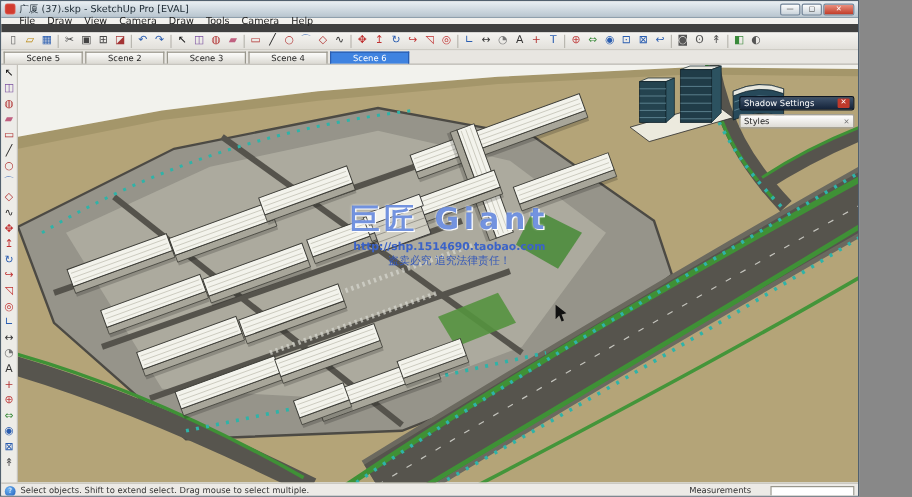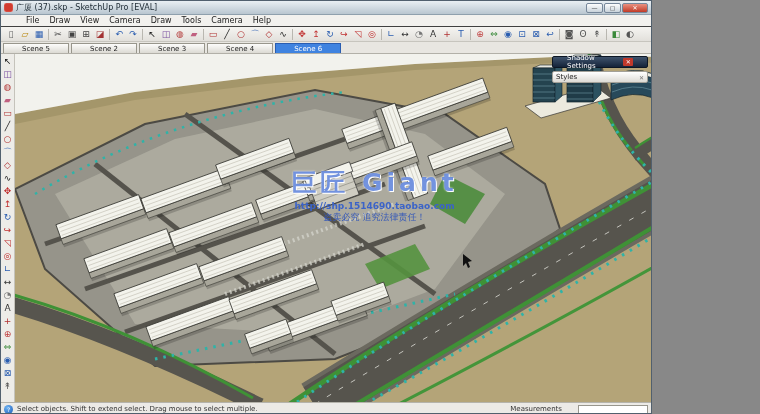--- a/index.html
+++ b/index.html
@@ -1,31 +1,31 @@
 <!DOCTYPE html>
 <html><head>
 <meta charset="utf-8">
 <style>
   html,body{margin:0;padding:0;background:#888;}
   *{box-sizing:border-box;}
-  .window{position:relative;width:652px;height:414px;background:#ebeae6;border:1px solid #51606e;
+  .window{position:relative;width:716px;height:414px;background:#ebeae6;border:1px solid #51606e;
     font-family:"DejaVu Sans",sans-serif;overflow:hidden;}
   
   .titlebar{height:14px;background:linear-gradient(#e9eff3,#b9c6d0);display:flex;align-items:center;
     padding:0 3px;font-size:8px;color:#1d2a33;border-bottom:1px solid #8fa0ad;}
   .app-icon{width:9px;height:9px;background:#d23b2f;border-radius:2px;margin-right:3px;flex:0 0 auto;
     box-shadow:inset 0 0 1px #fff;}
   .title-text{flex:1;white-space:nowrap;overflow:hidden;}
   .winbtns{display:flex;gap:1px;}
   .wbtn{width:17px;height:10px;border:1px solid #76879a;border-radius:2px;background:linear-gradient(#fdfdfd,#c9d3db);
     font-size:6px;line-height:8px;text-align:center;color:#333;}
   .wbtn.close{width:26px;background:linear-gradient(#ea9180,#c03a27);color:#fff;}
   
-  .menubar{height:12px;background:#f2f1ee;display:flex;align-items:center;padding:0 20px;
-    border-bottom:1px solid #404040;font-size:8px;}
+  .menubar{height:12px;background:#f2f1ee;display:flex;align-items:center;padding:0 10px;
+    border-bottom:7px solid #404040;font-size:8px;}
   .mi{padding:0 5px;color:#222;}
   
   .toolbar{height:15px;background:linear-gradient(#f5f4f1,#e2e0db);display:flex;align-items:center;
     padding:0 3px;border-bottom:1px solid #c7c5be;overflow:hidden;}
   .ti{width:12px;height:12px;font-size:9px;line-height:12px;text-align:center;margin:0 1px;flex:0 0 auto;}
   .sep{width:1px;height:11px;background:#b9b7b0;margin:0 2px;flex:0 0 auto;}
   
   .tabsrow{height:12px;background:#e8e6e1;display:flex;align-items:flex-end;padding:1px 2px 0;gap:2px;
     border-bottom:1px solid #b2b0a8;font-size:7px;}
   .tab{padding:0 18px;height:10px;line-height:10px;background:linear-gradient(#fcfcfb,#dcdad3);
@@ -34,21 +34,21 @@
   
   .main{position:relative;height:348px;display:flex;}
   .lefttb{width:14px;background:#edece8;border-right:1px solid #c5c3bb;display:flex;flex-direction:column;
     align-items:center;padding-top:1px;}
   .li{width:12px;height:12px;font-size:9px;line-height:12px;text-align:center;margin-bottom:1px;flex:0 0 auto;}
   .canvas{position:relative;flex:1;background:#f2f2ed;overflow:hidden;}
   .canvas svg{position:absolute;left:0;top:0;}
   
   .panels{position:absolute;top:2px;right:3px;width:96px;display:flex;flex-direction:column;gap:3px;}
   .panel-dark{height:12px;background:linear-gradient(#3f536c,#142339);border:1px solid #0c1624;border-radius:2px;
-    color:#fff;display:flex;align-items:center;font-size:7px;padding:0 14px;}
+    color:#fff;display:flex;align-items:center;font-size:7px;padding:0 3px;margin-top:24px;}
   .panel-dark .px{margin-left:auto;width:10px;height:8px;background:#c0392b;color:#fff;font-size:6px;
     line-height:8px;text-align:center;border-radius:1px;}
   .panel-light{height:12px;background:linear-gradient(#ffffff,#dddbd5);border:1px solid #a3a199;border-radius:2px;
     color:#222;display:flex;align-items:center;font-size:7px;padding:0 3px;}
   .panel-light .px{margin-left:auto;color:#777;font-size:6px;}
   
   .watermark{position:absolute;left:222px;top:112px;width:275px;text-align:center;pointer-events:none;}
   .wm1{font-size:25px;font-weight:bold;letter-spacing:4px;color:rgba(80,120,215,0.8);text-shadow:0 0 2px #fff,1px 1px 0 #fff;}
   .wm2{font-size:9px;font-weight:bold;color:#3b63c8;margin-top:2px;}
   .wm3,.wm4{font-size:9px;color:#3558b8;}

